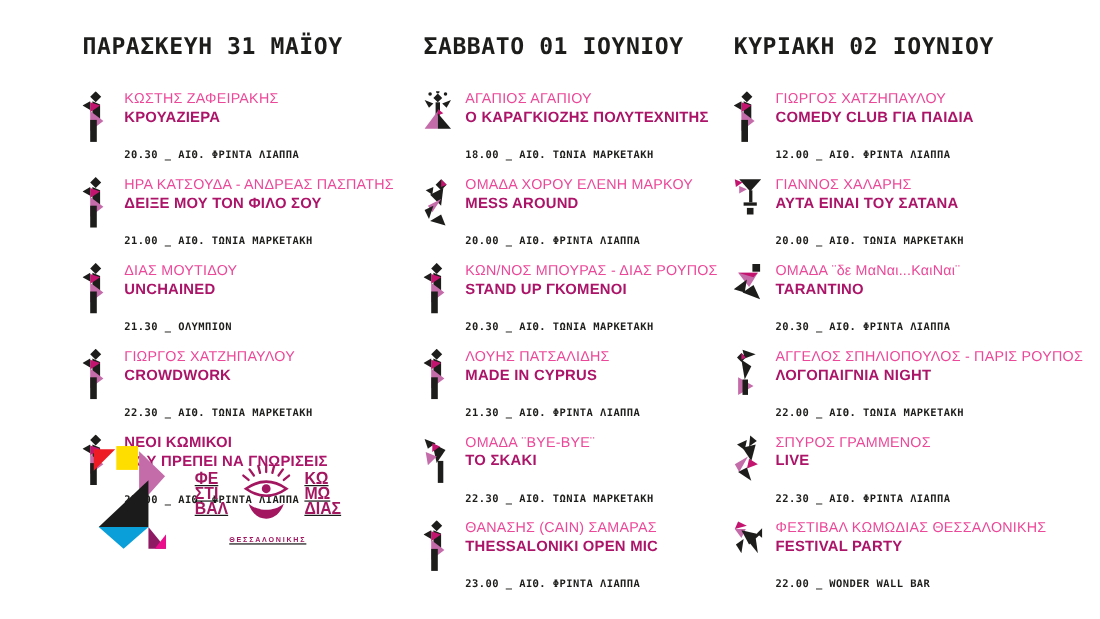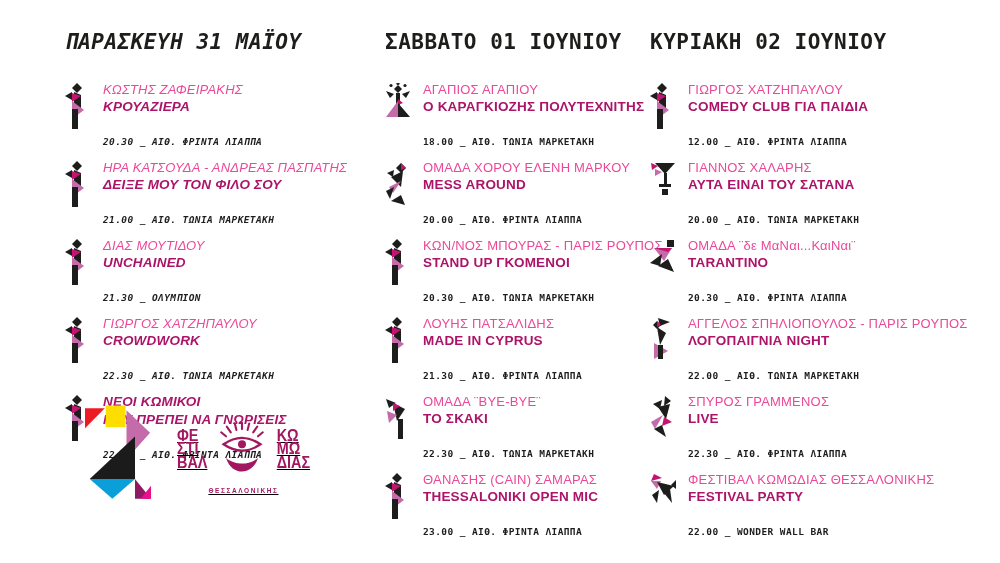--- a/index.html
+++ b/index.html
@@ -2,23 +2,23 @@
 <html style="--magenta: #ab1468; --logoM: #a21760; --l-red: #ed1c24; --l-yellow: #fede00; --l-orchid: #c46ba9; --l-black: #1b1b1b; --l-cyan: #0a9fd8; --l-darkmag: #8e1a63; --l-pink: #ea0d8c;"><head>
 <meta charset="utf-8">
 <style>
   html,body{margin:0;padding:0;}
   body{
     width:1000px;height:563px;background:#ffffff;position:relative;overflow:hidden;
     font-family:"Liberation Sans",sans-serif;
   }
   .poster{position:absolute;inset:0;}
   .col{position:absolute;top:30px;}
-  .col0{left:65px;width:305px;font-style:italic;}
+  .col0{left:75px;width:305px;}
   .col1{left:385px;width:295px;}
-  .col2{left:650px;width:305px;}
+  .col2{left:667px;width:305px;}
   h2.day{
     font-family:"DejaVu Sans Mono",monospace;font-weight:bold;font-size:21px;
     letter-spacing:0.5px;color:#1d1d1b;margin:0 0 27px 0;white-space:nowrap;
   }
   .event{display:flex;gap:12px;margin-bottom:12px;}
   .icon{width:26px;flex:0 0 26px;padding-top:2px;}
   .icon svg{display:block;}
   .txt{flex:1;}
   .names{font-size:13px;color:#ec4899;line-height:17px;letter-spacing:0.2px;white-space:nowrap;}
   .title{font-size:13.5px;font-weight:bold;color:var(--magenta);line-height:18px;letter-spacing:0.2px;white-space:nowrap;}
@@ -181,21 +181,21 @@
             <svg width="26" height="46" viewBox="0 0 26 46">
               <polygon points="9,9 16,12 16,26 9,26" fill="#1d1d1b"></polygon>
      <polygon points="7,10 16,13 7,19" fill="#c3156f"></polygon>
      <polygon points="0,13 7,9 7,17" fill="#1d1d1b"></polygon>
      <polygon points="12,0 17,5 12,10 7,5" fill="#1d1d1b"></polygon>
      <polygon points="7,18 19,27 7,36" fill="#c46ba9"></polygon>
      <rect x="7" y="26" width="6" height="20" fill="#1d1d1b"></rect>
             </svg>
           </span>
           <div class="txt">
-            <div class="names">ΚΩΝ/ΝΟΣ ΜΠΟΥΡΑΣ - ΠΑΡΙΣ ΡΟΥΠΟΣ</div>
+            <div class="names">ΚΩΝ/ΝΟΣ ΜΠΟΥΡΑΣ - ΔΙΑΣ ΡΟΥΠΟΣ</div>
             <div class="title">STAND UP ΓΚΟΜΕΝΟΙ</div>
             <div class="time">20.30 _ ΑΙΘ. ΤΩΝΙΑ ΜΑΡΚΕΤΑΚΗ</div>
           </div>
         </div>
         <div class="event">
           <span class="icon">
             <svg width="26" height="46" viewBox="0 0 26 46">
               <polygon points="9,9 16,12 16,26 9,26" fill="#1d1d1b"></polygon>
      <polygon points="7,10 16,13 7,19" fill="#c3156f"></polygon>
      <polygon points="0,13 7,9 7,17" fill="#1d1d1b"></polygon>

